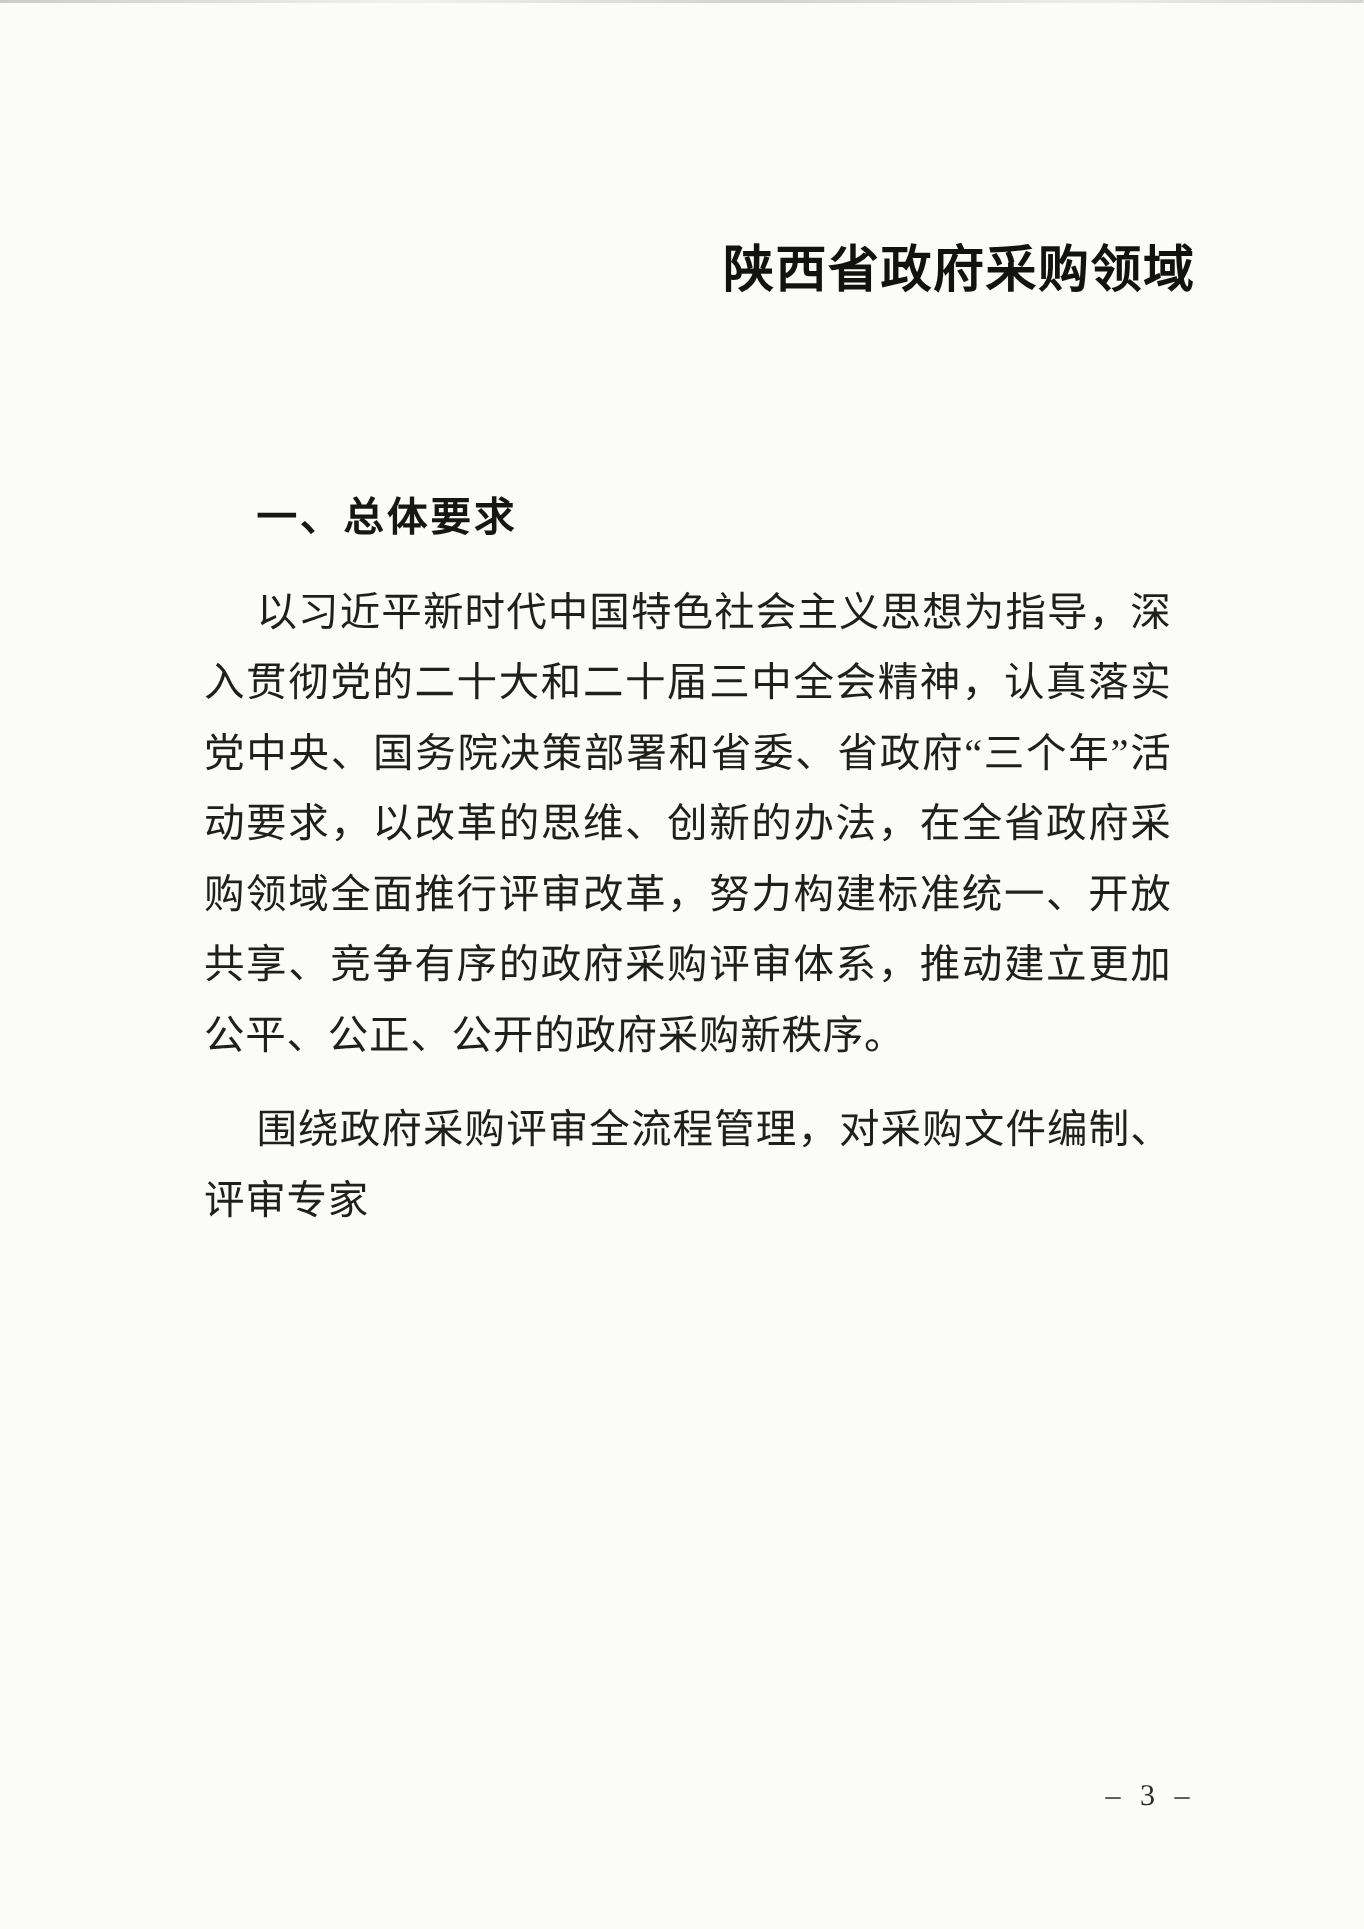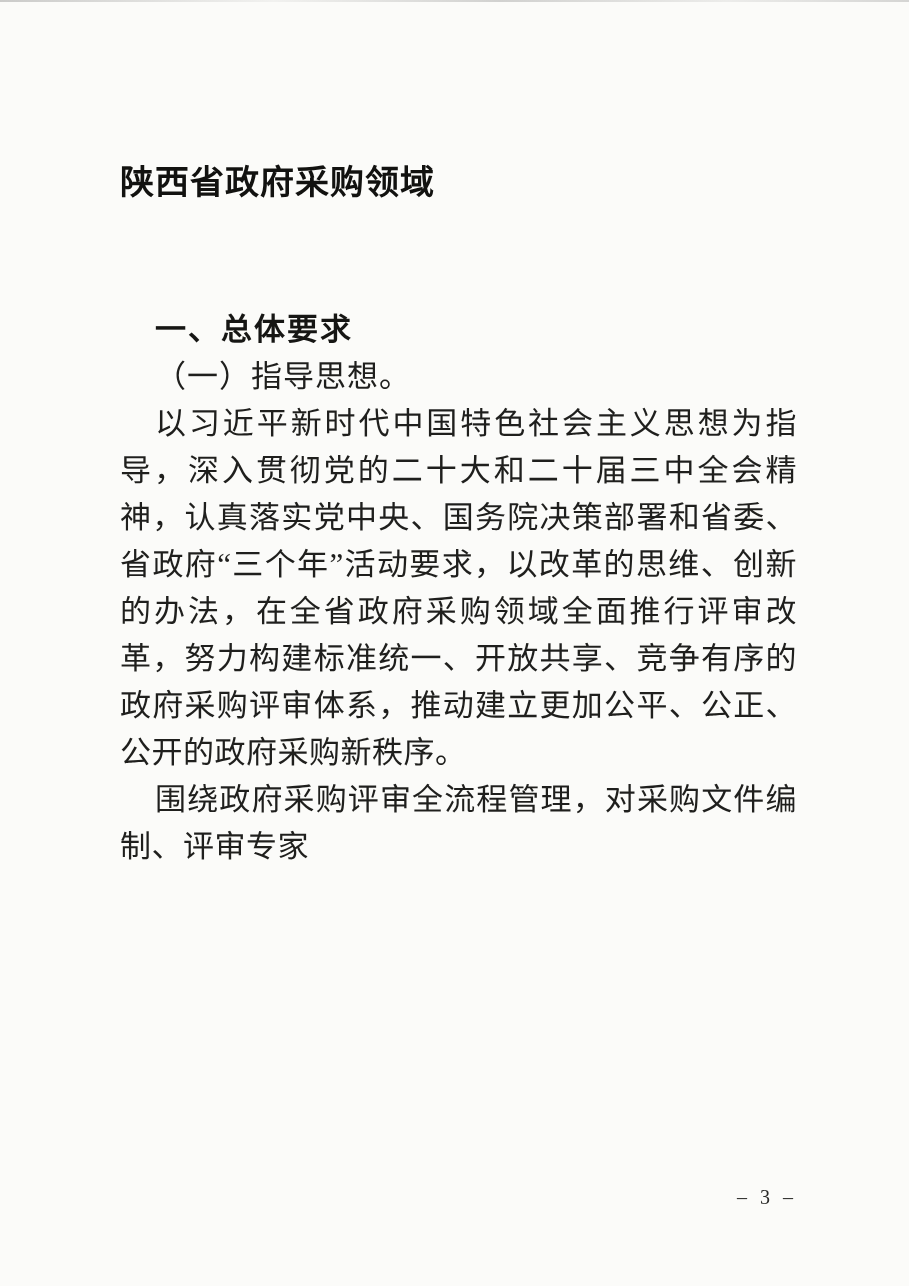--- a/index.html
+++ b/index.html
@@ -24,40 +24,40 @@
     background: linear-gradient(to right,
       rgba(60,60,60,0.25) 0%, rgba(60,60,60,0.05) 30%,
       rgba(60,60,60,0.22) 55%, rgba(60,60,60,0.08) 80%,
       rgba(60,60,60,0.2) 100%);
   }
   .doc-title {
     position: absolute;
     top: 160px;
     left: 120px;
     width: 677px;
-    text-align: left;
-    font-family: Liberation Serif, serif;
+    text-align: right;
+    font-family: Liberation Mono, monospace;
     font-weight: bold;
     font-size: 34px;
     line-height: 46px;
     color: #121210;
     letter-spacing: 1px;
   }
   .doc-body {
     position: absolute;
     top: 306px;
     left: 120px;
     width: 677px;
     font-size: 27px;
     line-height: 47px;
   }
   .doc-body h2, .doc-body h3, .doc-body p {
-    margin: 0;
+    margin: 16px;
     padding: 0;
-    font-size: 31px;
+    font-size: 27px;
     line-height: 47px;
     font-weight: normal;
   }
   .sec-heading {
     font-family: "Liberation Sans", sans-serif;
     font-weight: bold !important;
     color: #161614;
     text-indent: 35px;
     letter-spacing: 2px;
   }
@@ -89,20 +89,19 @@
 <div>
 
   <div class="scan-artifact-top"></div>
 
   <header class="doc-title">
     <div>陕西省政府采购领域</div>
   </header>
 
   <main class="doc-body">
     <h2 class="sec-heading">一、总体要求</h2>
-    <h3 class="sub-heading">（一）指导思想。</h3>
     <p class="paragraph">以习近平新时代中国特色社会主义思想为指导，深入贯彻党的二十大和二十届三中全会精神，认真落实党中央、国务院决策部署和省委、省政府“三个年”活动要求，以改革的思维、创新的办法，在全省政府采购领域全面推行评审改革，努力构建标准统一、开放共享、竞争有序的政府采购评审体系，推动建立更加公平、公正、公开的政府采购新秩序。</p>
     <p class="paragraph">围绕政府采购评审全流程管理，对采购文件编制、评审专家</p>
   </main>
 
   <footer class="page-number">– 3 –</footer>
 
 </div>
 
 </body></html>

